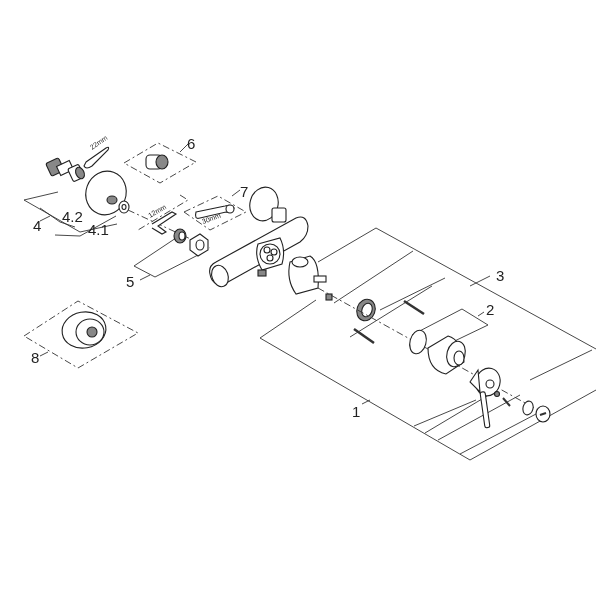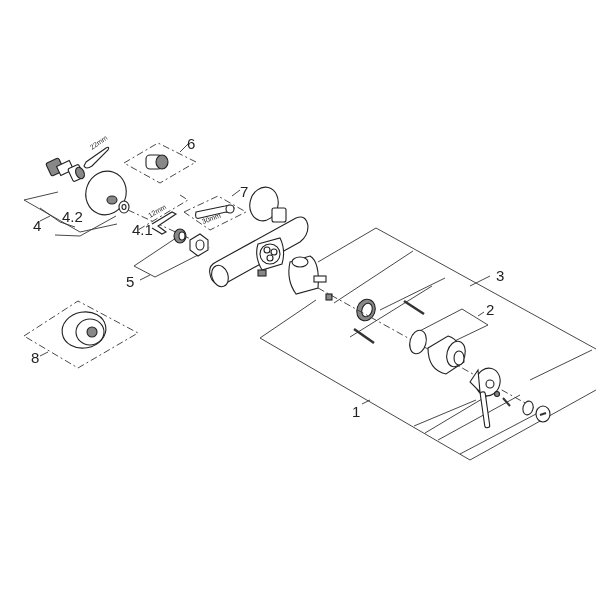--- a/index.html
+++ b/index.html
@@ -176,18 +176,18 @@
     <ellipse class="part" cx="84" cy="330" rx="22" ry="18" transform="rotate(-10 84 330)"></ellipse>
     <ellipse class="part" cx="90" cy="332" rx="14" ry="13"></ellipse>
     <ellipse class="partd" cx="92" cy="332" rx="5" ry="5"></ellipse>
   </g>
 </svg>
 
 <span class="lbl" style="left:352px;top:404px;">1</span>
 <span class="lbl" style="left:486px;top:302px;">2</span>
 <span class="lbl" style="left:496px;top:268px;">3</span>
 <span class="lbl" style="left:33px;top:218px;">4</span>
-<span class="sub" style="left:88px;top:222px;margin-left:44px;">4.1</span>
+<span class="sub" style="left:88px;top:222px;">4.1</span>
 <span class="sub" style="left:62px;top:209px;">4.2</span>
 <span class="lbl" style="left:126px;top:274px;">5</span>
 <span class="lbl" style="left:187px;top:136px;">6</span>
 <span class="lbl" style="left:240px;top:184px;">7</span>
 <span class="lbl" style="left:31px;top:350px;">8</span>
 
 </body></html>

